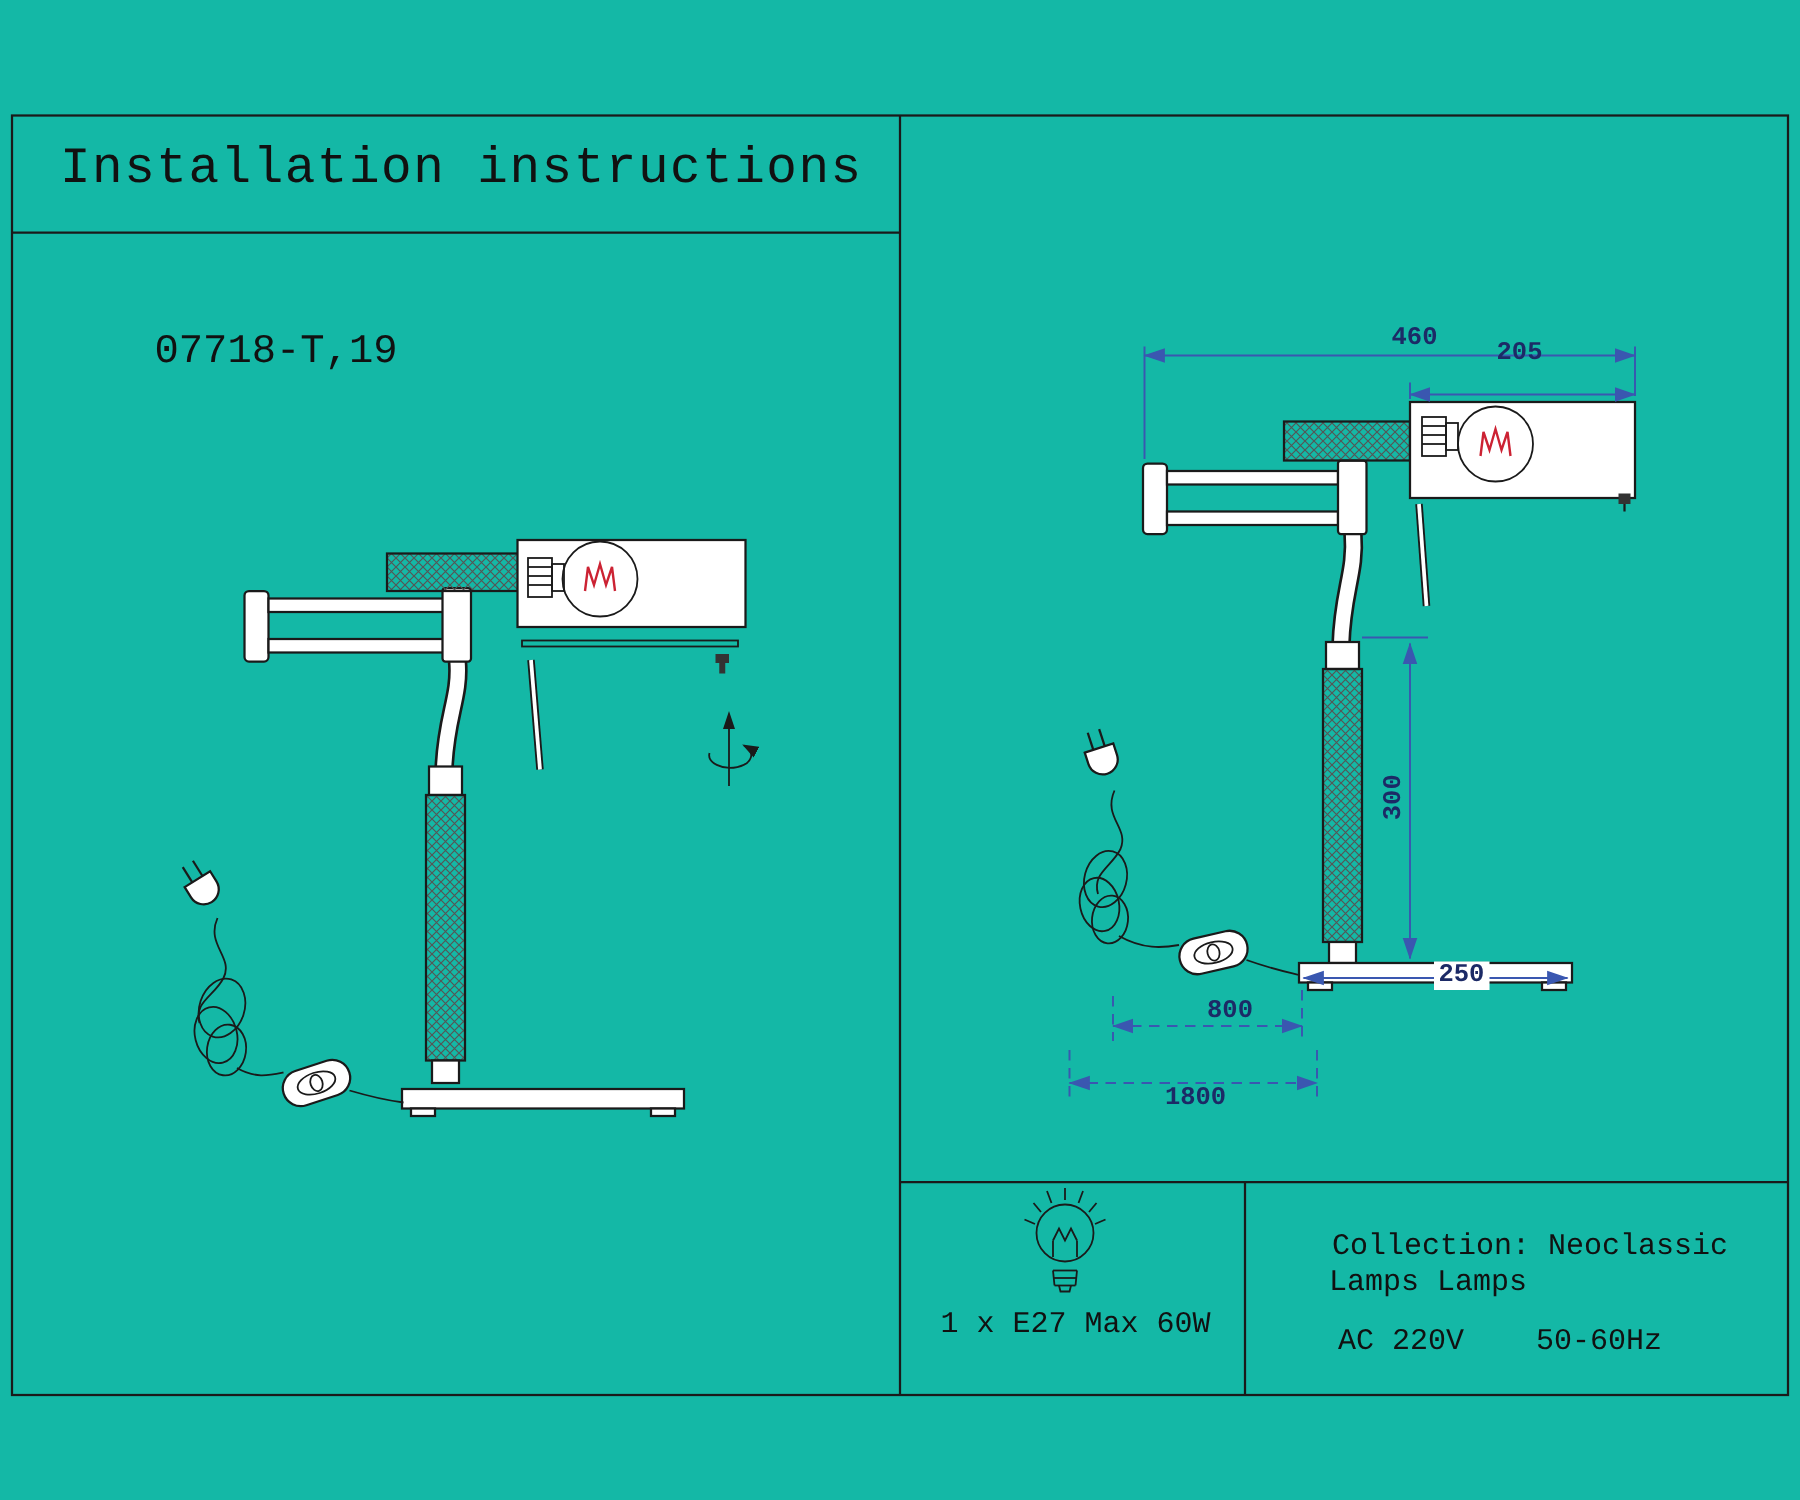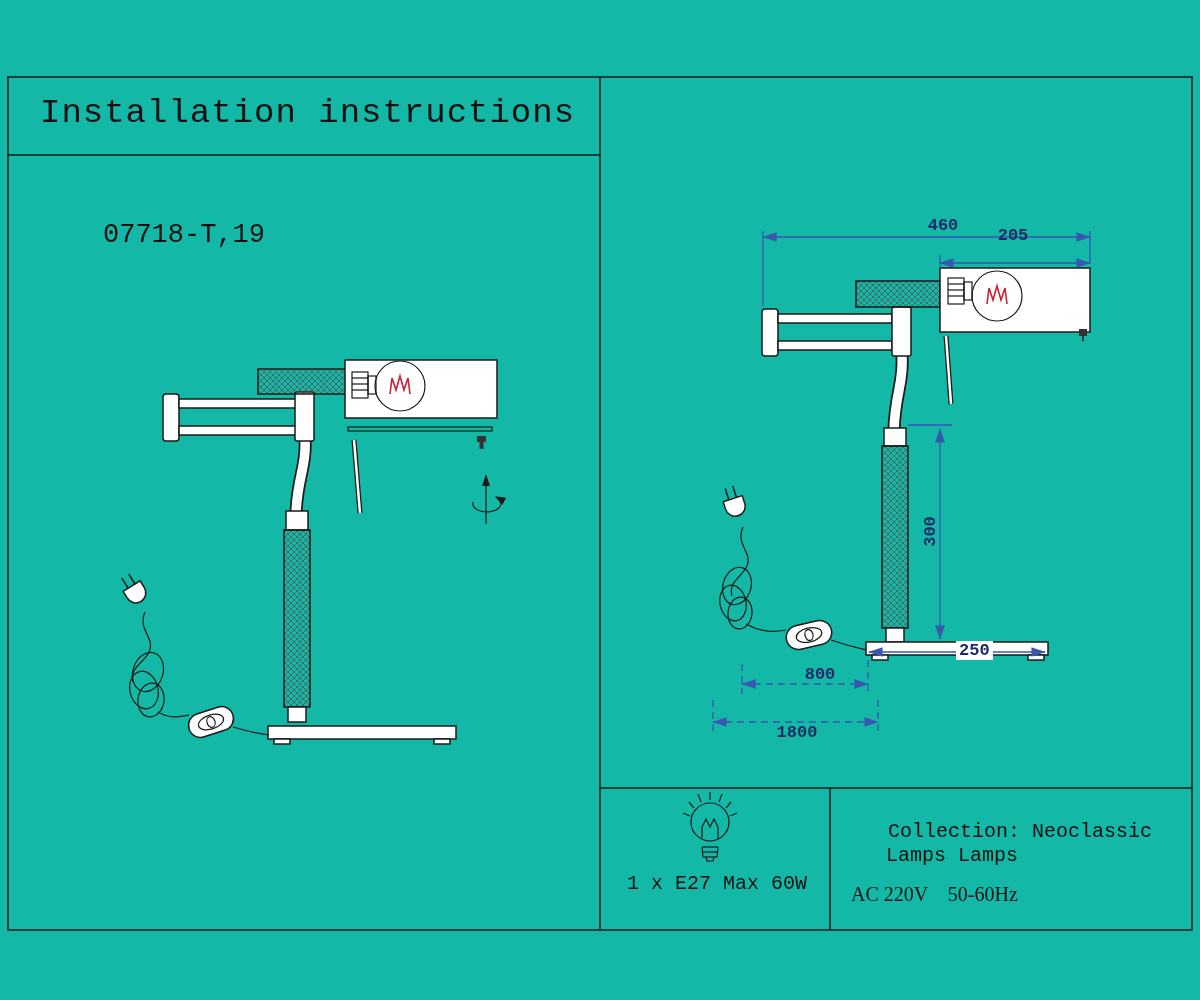--- a/index.html
+++ b/index.html
@@ -218,15 +218,15 @@
 <div class="txt dim" style="left:903px;top:216px;width:46px;margin-left:17px;">460</div>
 <div class="txt dim" style="left:990px;top:226px;width:46px;">205</div>
 <div class="txt dim rot90" style="left:908px;top:522px;width:44px;">300</div>
 <div class="txt dim bgw" style="left:956px;top:641px;">250</div>
 <div class="txt dim" style="left:798px;top:665px;width:44px;">800</div>
 <div class="txt dim" style="left:770px;top:703px;width:54px;margin-top:20px;">1800</div>
 
 <div class="txt spec" style="left:622px;top:872px;width:190px;text-align:center;">1 x E27 Max 60W</div>
 <div class="txt spec" style="left:888px;top:804px;margin-top:16px;">Collection: Neoclassic</div>
 <div class="txt spec" style="left:886px;top:844px;">Lamps Lamps</div>
-<div class="txt spec" style="left:851px;top:883px;font-family:Liberation Serif, serif;">AC 220V    50-60Hz</div>
+<div class="txt spec" style="left:892px;top:883px;">AC 220V    50-60Hz</div>
 
 </div>
 
 </body></html>

